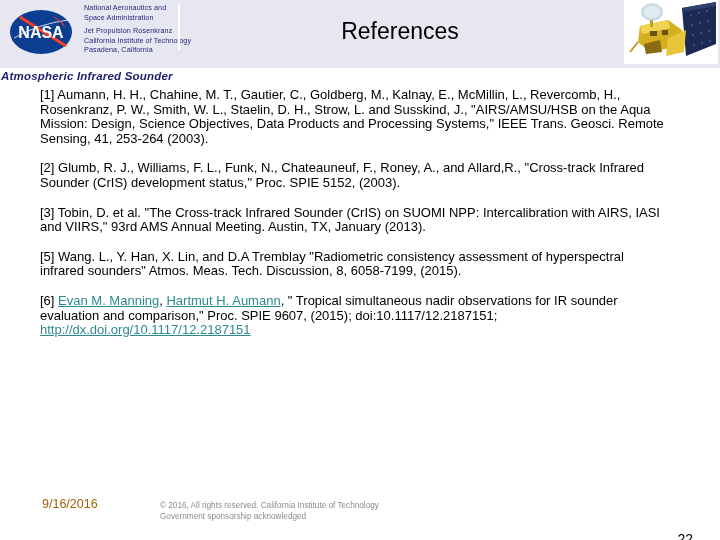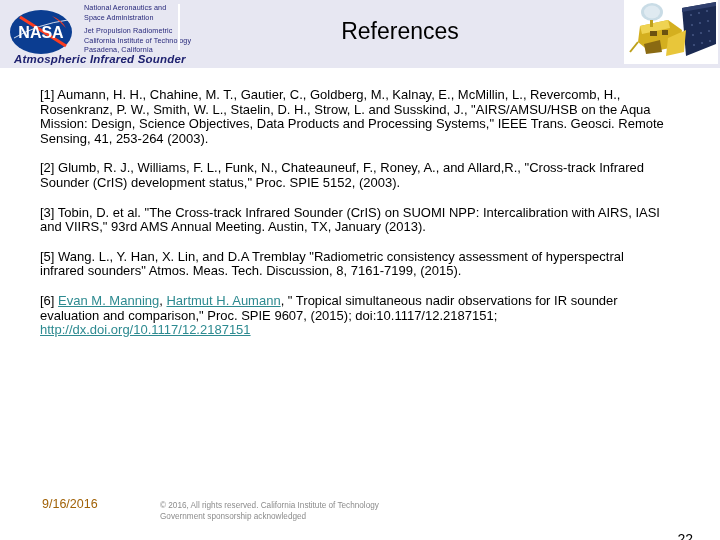--- a/index.html
+++ b/index.html
@@ -46,28 +46,27 @@
 
   #header-divider {
     position: absolute;
     left: 178px; top: 4px;
     width: 2px; height: 46px;
     background: #ffffff;
   }
 
   #ais-banner {
     position: absolute;
-    left: 1px; top: 53px;
+    left: 1px; top: 70px;
     font-size: 11.5px;
     font-weight: bold;
     font-style: italic;
     color: #1f2270;
     white-space: nowrap;
     letter-spacing: 0.2px;
-    padding-left: 13px;
   }
 
   #slide-title {
     position: absolute;
     left: 200px; top: 18px;
     width: 400px;
     text-align: center;
     font-size: 23px;
     color: #000000;
     white-space: nowrap;
@@ -133,21 +132,21 @@
     <path d="M6 30 Q 30 16 60 12" stroke="#ffffff" stroke-width="1" fill="none" opacity="0.8"></path>
     <path d="M12 9 L 58 38" stroke="#fc3d21" stroke-width="3.2" fill="none"></path>
     <path d="M44 8 Q 54 12 58 20 L 52 14 Z" fill="#fc3d21"></path>
     <text x="33" y="30" font-family="'Liberation Sans', sans-serif" font-size="16" font-weight="bold" fill="#ffffff" text-anchor="middle">NASA</text>
   </svg>
 
   <div id="agency-block">
     <div class="agency-line">National Aeronautics and</div>
     <div class="agency-line">Space Administration</div>
     <div class="gap"></div>
-    <div class="agency-line">Jet Propulsion Radiometric</div>
+    <div class="agency-line">Jet Propulsion Rosenkranz</div>
     <div class="agency-line">California Institute of Technology</div>
     <div class="agency-line">Pasadena, California</div>
   </div>
 
   <div id="header-divider"></div>
 
   <div id="ais-banner">Atmospheric  Infrared Sounder</div>
 
   <div id="slide-title">References</div>
 
@@ -183,21 +182,21 @@
     <rect x="26" y="20" width="3" height="7" fill="#c0a11c"></rect>
 
     <line x1="14" y1="42" x2="6" y2="52" stroke="#bda01a" stroke-width="2"></line>
   </svg>
 </div>
 
 <div id="references-body">
   <div class="reference-item"><span>[1] Aumann, H. H., Chahine, M. T., Gautier, C., Goldberg, M., Kalnay, E., McMillin, L., Revercomb, H., Rosenkranz, P. W., Smith, W. L., Staelin, D. H., Strow, L. and Susskind, J., "AIRS/AMSU/HSB on the Aqua Mission: Design, Science Objectives, Data Products and Processing Systems," IEEE Trans. Geosci. Remote Sensing, 41, 253-264 (2003).</span></div>
   <div class="reference-item"><span>[2] Glumb, R. J., Williams, F. L., Funk, N., Chateauneuf, F., Roney, A., and Allard,R., "Cross-track Infrared Sounder (CrIS) development status," Proc. SPIE 5152, (2003).</span></div>
   <div class="reference-item"><span>[3] Tobin, D. et al. "The Cross-track Infrared Sounder (CrIS) on SUOMI NPP: Intercalibration with AIRS, IASI and VIIRS," 93rd AMS Annual Meeting. Austin, TX, January (2013).</span></div>
-  <div class="reference-item"><span>[5] Wang. L., Y. Han, X. Lin, and D.A Tremblay "Radiometric consistency assessment of hyperspectral infrared sounders" Atmos. Meas. Tech. Discussion, 8, 7161-7199, (2015).</span></div>
+  <div class="reference-item"><span>[5] Wang. L., Y. Han, X. Lin, and D.A Tremblay "Radiometric consistency assessment of hyperspectral infrared sounders" Atmos. Meas. Tech. Discussion, 8, 6058-7199, (2015).</span></div>
   <div class="reference-item"><span>[6] </span><span class="link">Evan M. Manning</span><span>, </span><span class="link">Hartmut H. Aumann</span><span>, " Tropical simultaneous nadir observations for IR sounder evaluation and comparison," Proc. SPIE 9607,  (2015); doi:10.1117/12.2187151; </span><span class="link">http://dx.doi.org/10.1117/12.2187151</span></div>
 </div>
 
 <div id="footer-date">9/16/2016</div>
 <div id="footer-copyright">
   <div>© 2016, All rights reserved. California Institute of Technology</div>
   <div>Government sponsorship acknowledged</div>
 </div>
 <div id="footer-pagenum">22</div>
 

